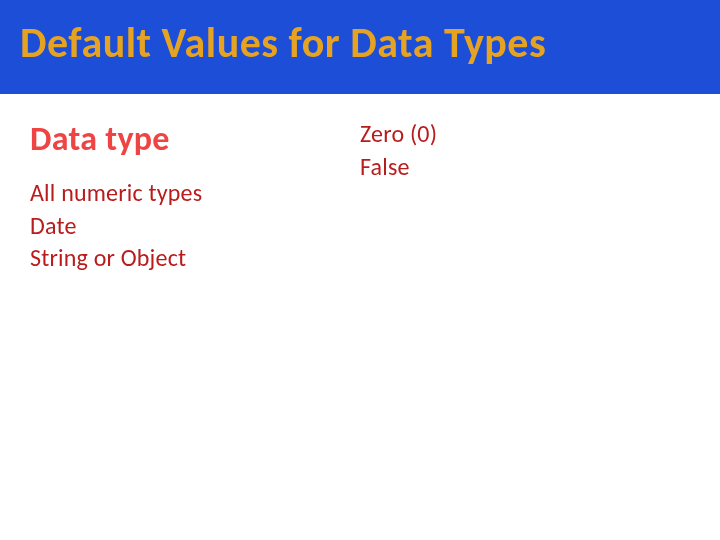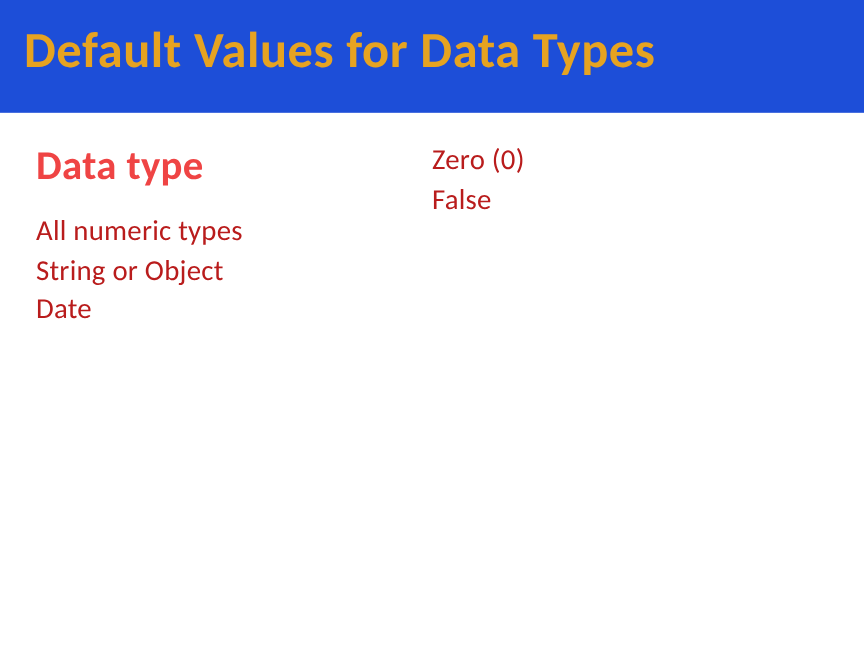--- a/index.html
+++ b/index.html
@@ -49,20 +49,20 @@
 <body>
 
 <div class="title-bar">
   <div class="title-text">Default Values for Data Types</div>
 </div>
 
 <div class="content">
   <div class="col">
     <div class="col-header">Data type</div>
     <div class="row-item">All numeric types</div>
+    <div class="row-item">Date</div>
     <div class="row-item">String or Object</div>
-    <div class="row-item">Date</div>
   </div>
   <div class="col">
     <div class="row-item">Zero (0)</div>
     <div class="row-item">False</div>
   </div>
 </div>
 
 </body></html>

